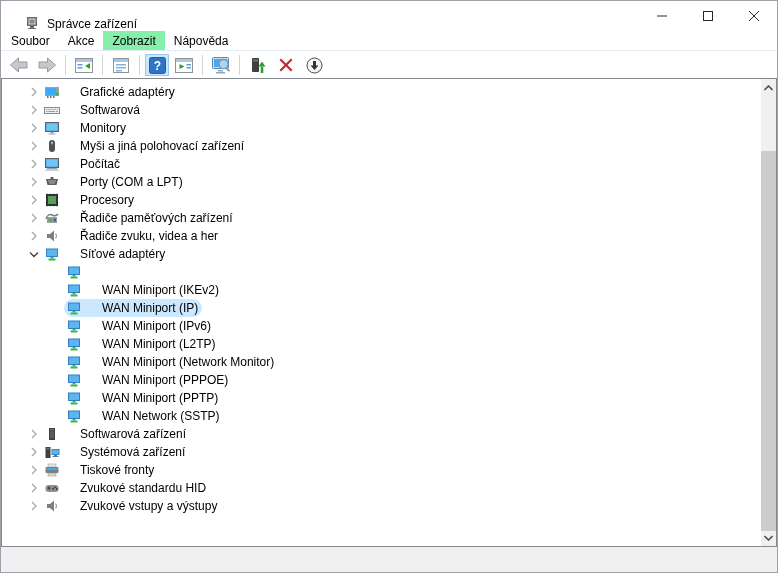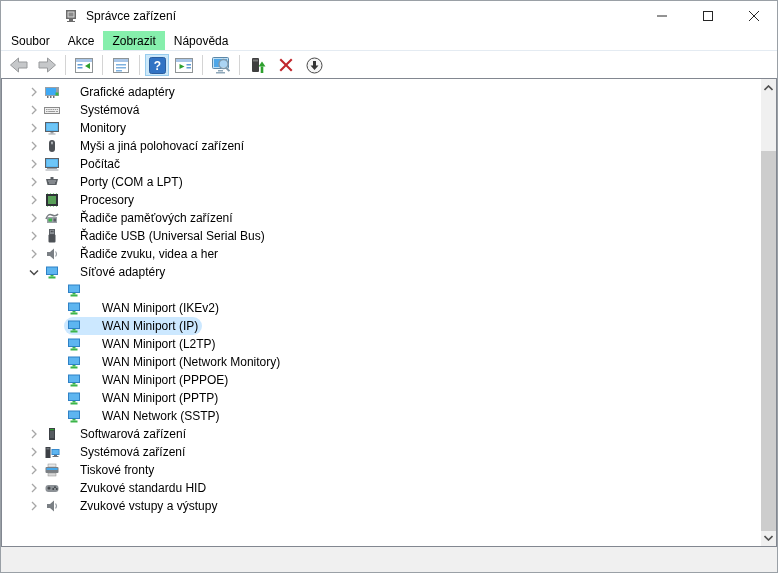--- a/index.html
+++ b/index.html
@@ -3,21 +3,21 @@
 <meta charset="utf-8">
 <style>
   * { box-sizing: border-box; }
   html,body { margin:0; padding:0; background:#e6e6e6; }
   .window {
     position:relative; width:778px; height:573px; background:#ffffff;
     border:1px solid #9aa0a6; overflow:hidden;
     font-family:"Liberation Sans", sans-serif; font-size:12px; color:#000;
   }
   
-  .titlebar { position:absolute; top:0; left:0; right:0; height:30px; display:flex; align-items:center; background:#fff;padding-left:39px; }
+  .titlebar { position:absolute; top:0; left:0; right:0; height:30px; display:flex; align-items:flex-end; background:#fff; }
   .title-icon { margin-left:23px; width:16px; height:16px; display:flex; align-items:center; }
   .title-text { margin-left:7px; }
   .win-controls { margin-left:auto; display:flex; height:100%; }
   .win-btn { width:46px; height:100%; display:flex; align-items:center; justify-content:center; }
   
   .menubar { position:absolute; top:30px; left:0; right:0; height:20px; display:flex; align-items:stretch; padding-left:1px; border-bottom:1px solid #e4ebf2; background:#fff; }
   .menu-item { padding:0 9px; display:flex; align-items:center; cursor:default; }
   .menu-item.highlighted { background:#86efac; }
   
   .toolbar { position:absolute; top:51px; left:0; right:0; height:26px; display:flex; align-items:center; padding-left:4px; background:#fff; }
@@ -208,21 +208,21 @@
                   <rect x="6.4" y="7" width="1.5" height="1"></rect>
                   <rect x="8.6" y="7" width="1.5" height="1"></rect>
                   <rect x="10.8" y="7" width="1.5" height="1"></rect>
                   <rect x="13" y="7" width="1" height="1"></rect>
                   <rect x="2" y="9" width="1.5" height="1"></rect>
                   <rect x="4.2" y="9" width="7" height="1"></rect>
                   <rect x="12" y="9" width="2" height="1"></rect>
                 </g>
               </svg>
             </span>
-            <span class="tree-label">Systémová</span>
+            <span class="tree-label">Softwarová</span>
           </span>
         </div>
         <div class="tree-row level0">
           <span class="chevron">
             <svg width="16" height="16" viewBox="0 0 16 16">
               <path d="M6 4 L10 8 L6 12" fill="none" stroke="#a6a6a6" stroke-width="1.3"></path>
             </svg>
           </span>
           <span class="row-content">
             <span class="tree-icon">
@@ -341,38 +341,20 @@
         </div>
         <div class="tree-row level0">
           <span class="chevron">
             <svg width="16" height="16" viewBox="0 0 16 16">
               <path d="M6 4 L10 8 L6 12" fill="none" stroke="#a6a6a6" stroke-width="1.3"></path>
             </svg>
           </span>
           <span class="row-content">
             <span class="tree-icon">
               <svg width="16" height="16" viewBox="0 0 16 16">
-                <rect x="5.5" y="1.5" width="5" height="5" fill="#8c9196" stroke="#5a5f64"></rect>
-                <rect x="6.8" y="2.8" width="1" height="1.4" fill="#3a3e42"></rect>
-                <rect x="8.4" y="2.8" width="1" height="1.4" fill="#3a3e42"></rect>
-                <rect x="4.5" y="6.5" width="7" height="8" rx="1" fill="#4d5156"></rect>
-              </svg>
-            </span>
-            <span class="tree-label">Řadiče USB (Universal Serial Bus)</span>
-          </span>
-        </div>
-        <div class="tree-row level0">
-          <span class="chevron">
-            <svg width="16" height="16" viewBox="0 0 16 16">
-              <path d="M6 4 L10 8 L6 12" fill="none" stroke="#a6a6a6" stroke-width="1.3"></path>
-            </svg>
-          </span>
-          <span class="row-content">
-            <span class="tree-icon">
-              <svg width="16" height="16" viewBox="0 0 16 16">
                 <path d="M3 6 H6 L10 2.5 V13.5 L6 10 H3 Z" fill="#7a7f84"></path>
                 <path d="M11.5 5.5 Q13.5 8 11.5 10.5" fill="none" stroke="#9aa0a6" stroke-width="1.2"></path>
               </svg>
             </span>
             <span class="tree-label">Řadiče zvuku, videa a her</span>
           </span>
         </div>
         <div class="tree-row level0">
           <span class="chevron">
             <svg width="16" height="16" viewBox="0 0 16 16">
@@ -432,34 +414,47 @@
         <div class="tree-row level1">
           <span class="row-content">
             <span class="tree-icon">
               <svg width="16" height="16" viewBox="0 0 16 16">
                 <rect x="2" y="2.5" width="12" height="8.5" fill="#2f81c6"></rect>
                 <rect x="3" y="3.5" width="10" height="6.5" fill="#5db5f0"></rect>
                 <rect x="6.5" y="11" width="3" height="1.5" fill="#3cb54a"></rect>
                 <rect x="4.5" y="12.5" width="7" height="2" fill="#3cb54a"></rect>
               </svg>
             </span>
+            <span class="tree-label">WAN Miniport (IPv6)</span>
+          </span>
+        </div>
+        <div class="tree-row level1">
+          <span class="row-content">
+            <span class="tree-icon">
+              <svg width="16" height="16" viewBox="0 0 16 16">
+                <rect x="2" y="2.5" width="12" height="8.5" fill="#2f81c6"></rect>
+                <rect x="3" y="3.5" width="10" height="6.5" fill="#5db5f0"></rect>
+                <rect x="6.5" y="11" width="3" height="1.5" fill="#3cb54a"></rect>
+                <rect x="4.5" y="12.5" width="7" height="2" fill="#3cb54a"></rect>
+              </svg>
+            </span>
             <span class="tree-label">WAN Miniport (L2TP)</span>
           </span>
         </div>
         <div class="tree-row level1">
           <span class="row-content">
             <span class="tree-icon">
               <svg width="16" height="16" viewBox="0 0 16 16">
                 <rect x="2" y="2.5" width="12" height="8.5" fill="#2f81c6"></rect>
                 <rect x="3" y="3.5" width="10" height="6.5" fill="#5db5f0"></rect>
                 <rect x="6.5" y="11" width="3" height="1.5" fill="#3cb54a"></rect>
                 <rect x="4.5" y="12.5" width="7" height="2" fill="#3cb54a"></rect>
               </svg>
             </span>
-            <span class="tree-label">WAN Miniport (Network Monitory)</span>
+            <span class="tree-label">WAN Miniport (Network Monitor)</span>
           </span>
         </div>
         <div class="tree-row level1">
           <span class="row-content">
             <span class="tree-icon">
               <svg width="16" height="16" viewBox="0 0 16 16">
                 <rect x="2" y="2.5" width="12" height="8.5" fill="#2f81c6"></rect>
                 <rect x="3" y="3.5" width="10" height="6.5" fill="#5db5f0"></rect>
                 <rect x="6.5" y="11" width="3" height="1.5" fill="#3cb54a"></rect>
                 <rect x="4.5" y="12.5" width="7" height="2" fill="#3cb54a"></rect>

